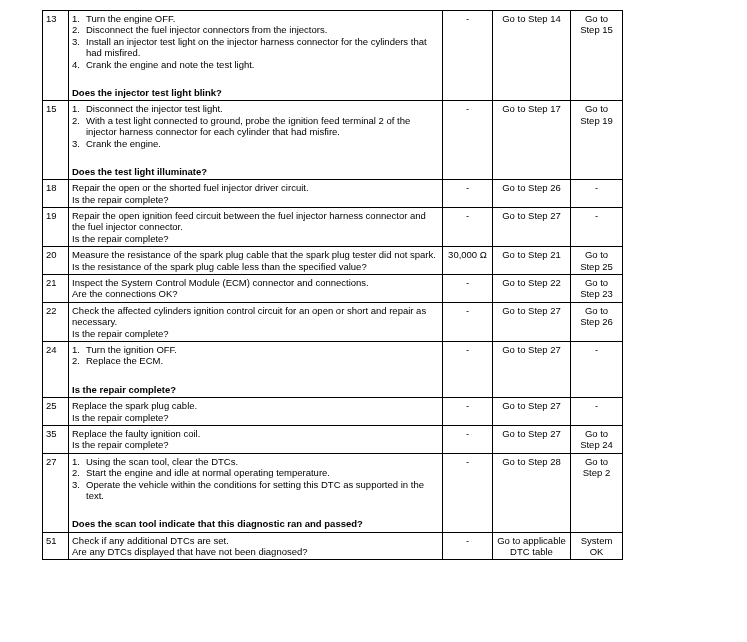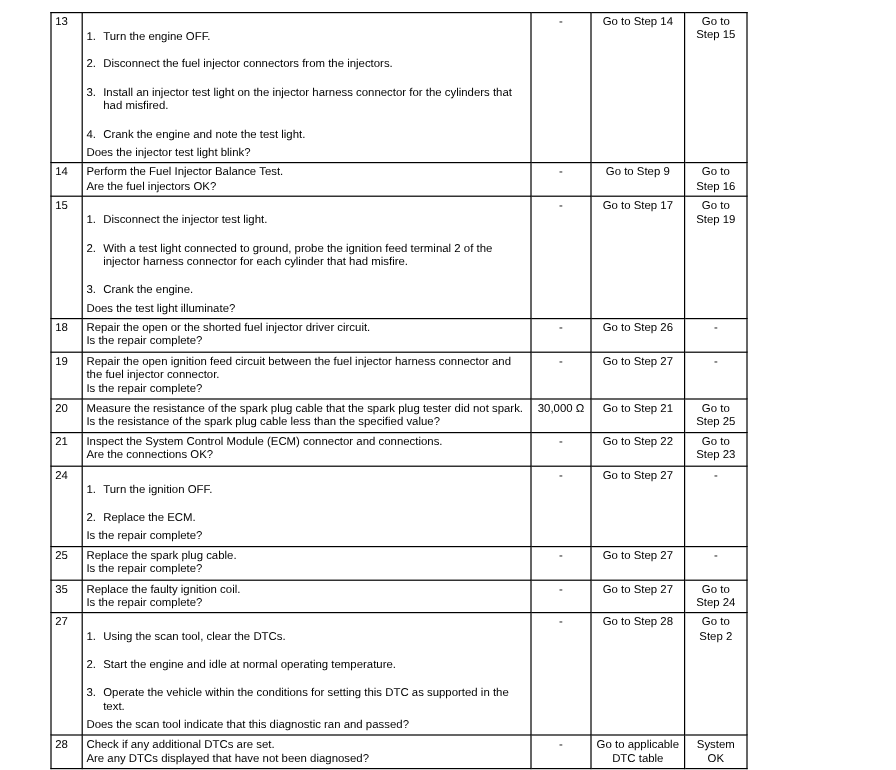--- a/index.html
+++ b/index.html
@@ -34,28 +34,27 @@
     padding: 2px 2px 2px 4px;
   }
   td.action { text-align: left; }
   td.value, td.yes, td.no {
     text-align: center;
     padding: 2px 2px;
   }
   .numbered {
     padding-left: 14px;
     text-indent: -14px;
-    margin-top: 12px;
   }
   .num {
     display: inline-block;
     width: 14px;
     text-indent: 0;
   }
-  .question.gap { margin-top: 4px; }
+  .question.gap { margin-top: 17px; font-weight: bold; }
 </style>
 </head>
 <body>
 
 <div class="page">
   <table class="dtc-table">
     <colgroup>
       <col style="width:26px">
       <col style="width:374px">
       <col style="width:50px">
@@ -68,30 +67,20 @@
           <td class="action">
             <div class="numbered"><span class="num">1.</span><span>Turn the engine OFF.</span></div>
             <div class="numbered"><span class="num">2.</span><span>Disconnect the fuel injector connectors from the injectors.</span></div>
             <div class="numbered"><span class="num">3.</span><span>Install an injector test light on the injector harness connector for the cylinders that had misfired.</span></div>
             <div class="numbered"><span class="num">4.</span><span>Crank the engine and note the test light.</span></div>
             <div class="question gap">Does the injector test light blink?</div>
           </td>
           <td class="value">-</td>
           <td class="yes">Go to Step 14</td>
           <td class="no">Go to Step 15</td>
-        </tr>
-        <tr>
-          <td class="step">14</td>
-          <td class="action">
-            <div>Perform the Fuel Injector Balance Test.</div>
-            <div class="question">Are the fuel injectors OK?</div>
-          </td>
-          <td class="value">-</td>
-          <td class="yes">Go to Step 9</td>
-          <td class="no">Go to Step 16</td>
         </tr>
         <tr>
           <td class="step">15</td>
           <td class="action">
             <div class="numbered"><span class="num">1.</span><span>Disconnect the injector test light.</span></div>
             <div class="numbered"><span class="num">2.</span><span>With a test light connected to ground, probe the ignition feed terminal 2 of the injector harness connector for each cylinder that had misfire.</span></div>
             <div class="numbered"><span class="num">3.</span><span>Crank the engine.</span></div>
             <div class="question gap">Does the test light illuminate?</div>
           </td>
           <td class="value">-</td>
@@ -132,20 +121,30 @@
           <td class="step">21</td>
           <td class="action">
             <div>Inspect the System Control Module (ECM) connector and connections.</div>
             <div class="question">Are the connections OK?</div>
           </td>
           <td class="value">-</td>
           <td class="yes">Go to Step 22</td>
           <td class="no">Go to Step 23</td>
         </tr>
         <tr>
+          <td class="step">22</td>
+          <td class="action">
+            <div>Check the affected cylinders ignition control circuit for an open or short and repair as necessary.</div>
+            <div class="question">Is the repair complete?</div>
+          </td>
+          <td class="value">-</td>
+          <td class="yes">Go to Step 27</td>
+          <td class="no">Go to Step 26</td>
+        </tr>
+        <tr>
           <td class="step">24</td>
           <td class="action">
             <div class="numbered"><span class="num">1.</span><span>Turn the ignition OFF.</span></div>
             <div class="numbered"><span class="num">2.</span><span>Replace the ECM.</span></div>
             <div class="question gap">Is the repair complete?</div>
           </td>
           <td class="value">-</td>
           <td class="yes">Go to Step 27</td>
           <td class="no">-</td>
         </tr>
@@ -175,21 +174,21 @@
             <div class="numbered"><span class="num">1.</span><span>Using the scan tool, clear the DTCs.</span></div>
             <div class="numbered"><span class="num">2.</span><span>Start the engine and idle at normal operating temperature.</span></div>
             <div class="numbered"><span class="num">3.</span><span>Operate the vehicle within the conditions for setting this DTC as supported in the text.</span></div>
             <div class="question gap">Does the scan tool indicate that this diagnostic ran and passed?</div>
           </td>
           <td class="value">-</td>
           <td class="yes">Go to Step 28</td>
           <td class="no">Go to Step 2</td>
         </tr>
         <tr>
-          <td class="step">28</td>
+          <td class="step">51</td>
           <td class="action">
             <div>Check if any additional DTCs are set.</div>
             <div>Are any DTCs displayed that have not been diagnosed?</div>
           </td>
           <td class="value">-</td>
           <td class="yes">Go to applicable DTC table</td>
           <td class="no">System OK</td>
         </tr>
       </tbody>
   </table>

